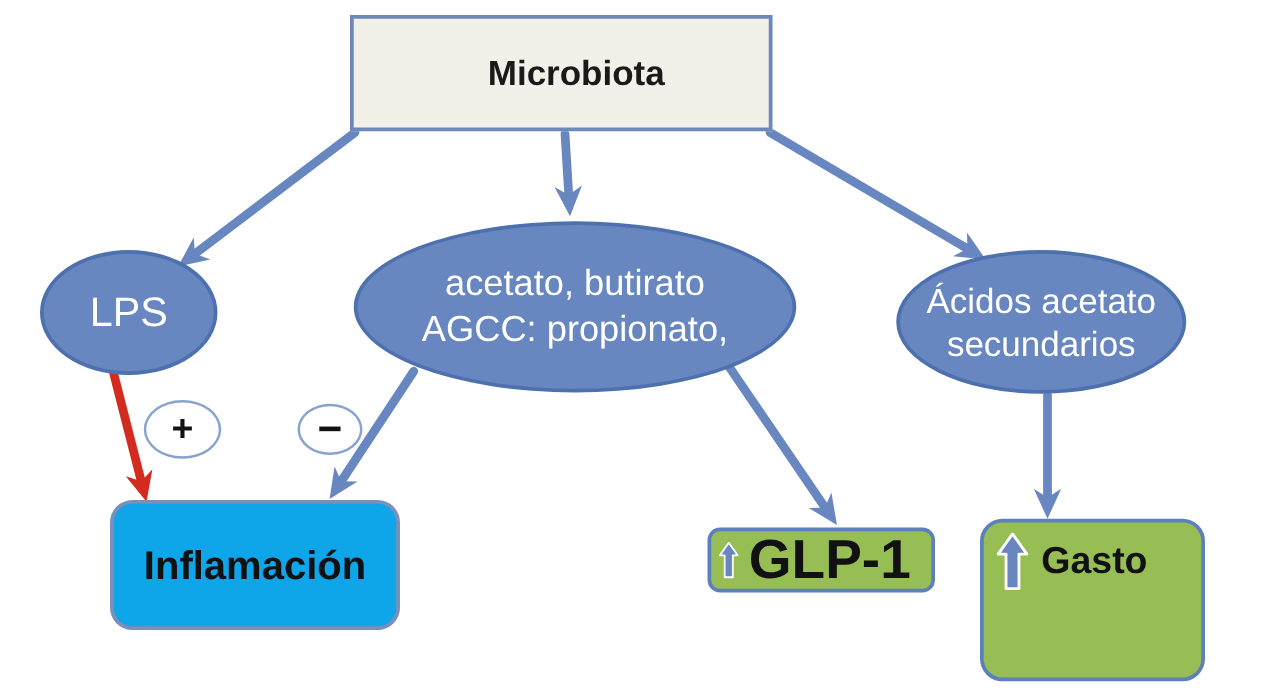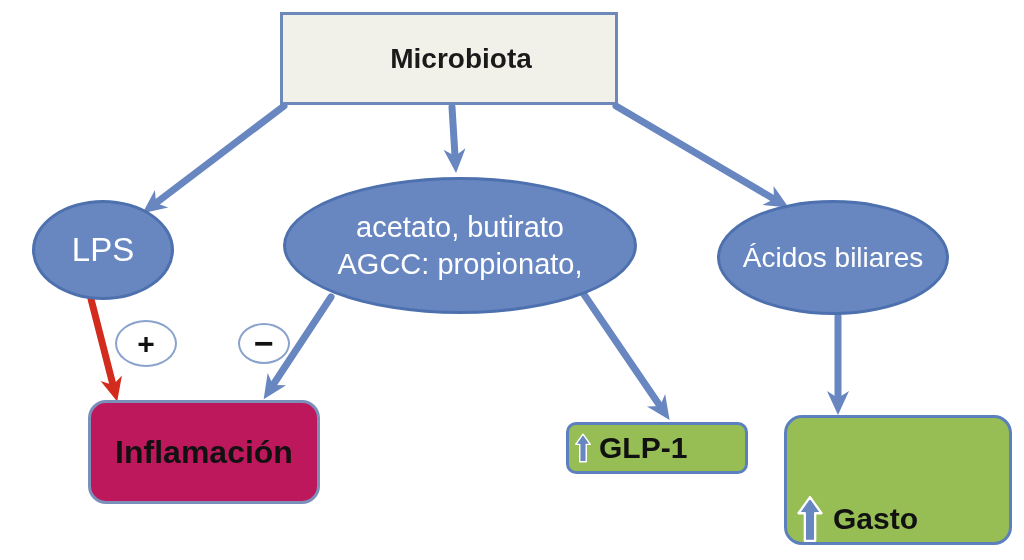--- a/index.html
+++ b/index.html
@@ -32,40 +32,40 @@
     border-radius: 50%;
     color: #ffffff;
     flex-direction: column;
     line-height: 1.25;
   }
   .ellipse-lps  { left: 32px;  top: 200px; width: 142px; height: 100px; font-size: 33px; }
   .ellipse-agcc { left: 283px; top: 177px; width: 354px; height: 137px; font-size: 29px; }
   .ellipse-bile { left: 717px; top: 200px; width: 232px; height: 115px; font-size: 28px; }
   .rect-orange {
     left: 88px; top: 400px; width: 232px; height: 104px;
-    background: #be185d;
+    background: #0ea5e9;
     border: 3px solid #7a90ba;
     border-radius: 18px;
     color: #111111; font-weight: bold; font-size: 32px;
   }
   .rect-green {
     background: #97bd55;
     border: 3px solid #5c80bd;
     color: #111111; font-weight: bold;
     justify-content: flex-start;
   }
   .rect-glp1 {
     left: 566px; top: 422px; width: 182px; height: 52px;
-    border-radius: 10px; font-size: 30px;
+    border-radius: 10px; font-size: 44px;
     padding-left: 6px;
   }
   .rect-gasto {
-    left: 784px; top: 415px; width: 228px; height: 130px;
+    left: 784px; top: 415px; width: 180px; height: 130px;
     border-radius: 18px; font-size: 30px;
-    align-items: flex-end;
+    align-items: flex-start;
     padding: 8px 6px 0 10px;
   }
   .gasto-inner { display: block; text-align: left; line-height: 1.35; }
   .gasto-line1 { display: flex; align-items: center; gap: 10px; }
   .up-arrow-icon { display: inline-block; flex: 0 0 auto; }
   .glp1-label { margin-left: 8px; }
   .sign-badge {
     position: absolute; z-index: 3; box-sizing: border-box;
     background: #ffffff;
     border: 2px solid #8aa3cc;
@@ -106,21 +106,22 @@
   <div class="node ellipse ellipse-lps">
     <span>LPS</span>
   </div>
 
   <div class="node ellipse ellipse-agcc">
     <span>acetato, butirato</span>
     <span>AGCC: propionato,</span>
   </div>
 
   <div class="node ellipse ellipse-bile">
-    <span>Ácidos biliares</span>
+    <span>Ácidos acetato</span>
+    <span>secundarios</span>
   </div>
 
   <div class="node rect-orange">
     <span>Inflamación</span>
   </div>
 
   <div class="node rect-green rect-glp1">
     <svg class="up-arrow-icon" width="16" height="42" viewBox="0 0 22 40" xmlns="http://www.w3.org/2000/svg">
       <path d="M11 1 L21 15 L15.5 15 L15.5 39 L6.5 39 L6.5 15 L1 15 Z" fill="#6886c0" stroke="#ffffff" stroke-width="2" stroke-linejoin="round"></path>
     </svg>

